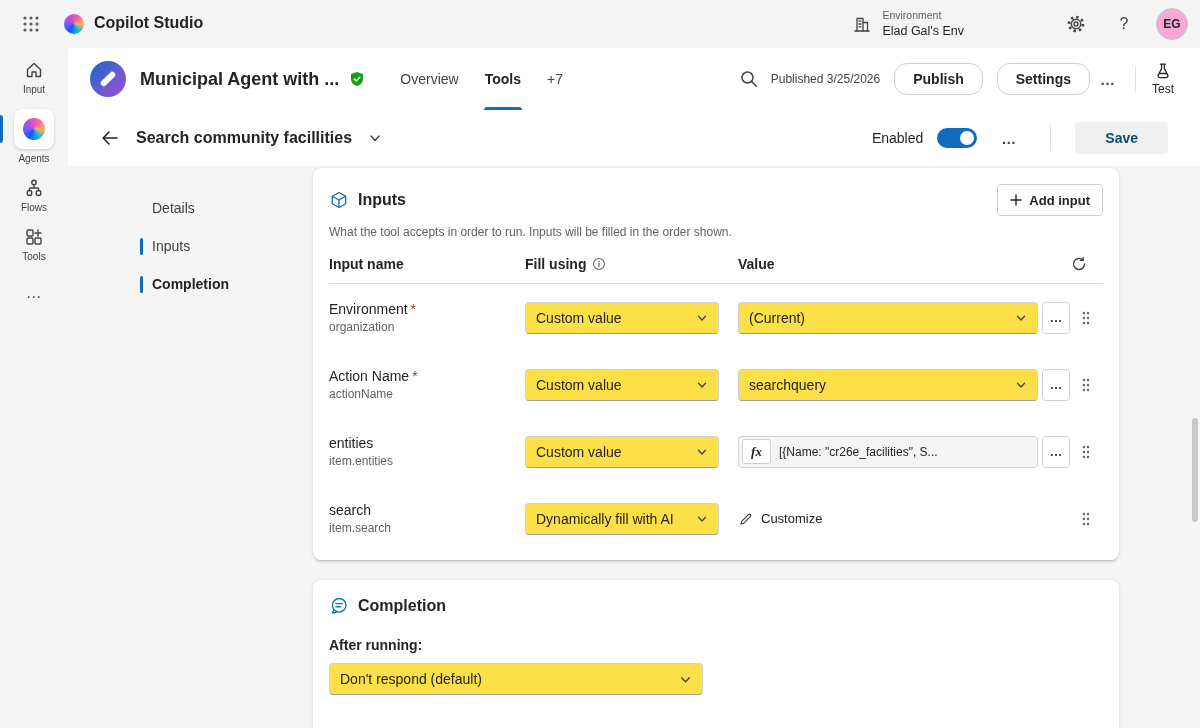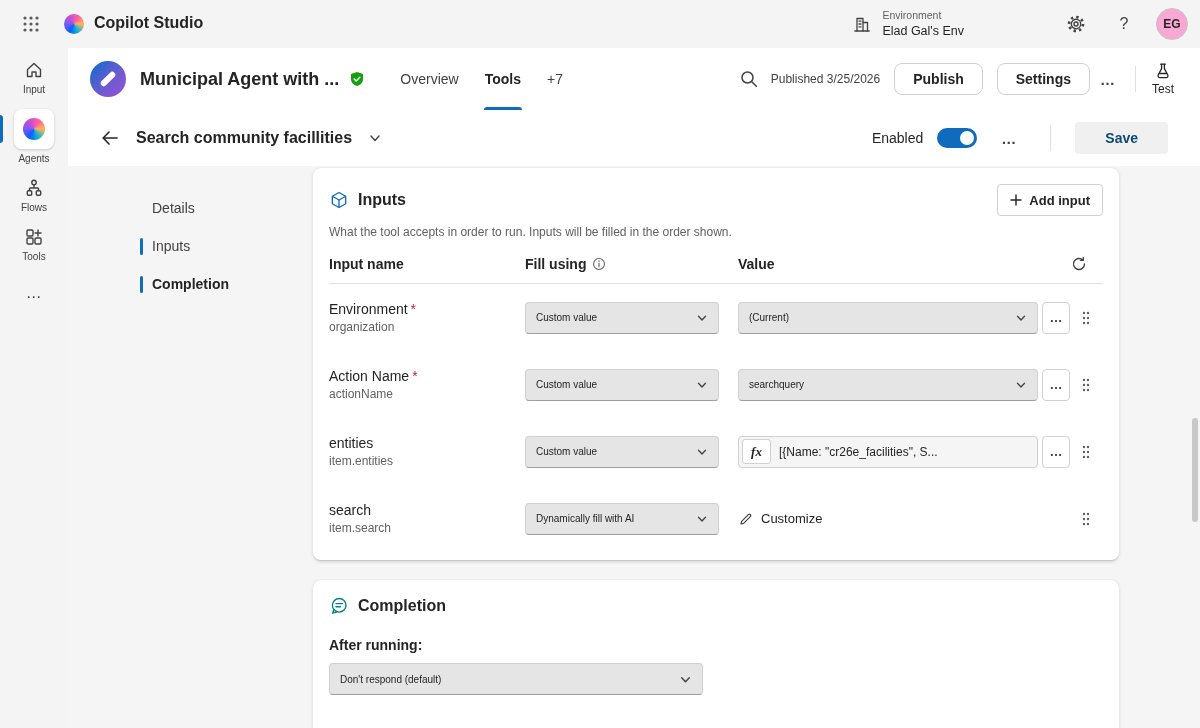--- a/index.html
+++ b/index.html
@@ -38,21 +38,21 @@
   .agent-logo { position:relative; width:36px; height:36px; border-radius:50%; background:linear-gradient(135deg,#0b6bcb 0%,#6b5bd2 55%,#9c4fd4 100%); flex:none; }
   .agent-logo::after { content:""; position:absolute; left:9px; top:15px; width:18px; height:6px; background:#fff; border-radius:4px; transform:rotate(-45deg); }
   .agent-title { font-size:18px; font-weight:700; margin-left:14px; white-space:nowrap; }
   .shield { margin-left:10px; display:flex; }
   .tabs { display:flex; height:62px; margin-left:22px; }
   .tab { display:flex; align-items:center; padding:0 13px; font-size:14px; color:#424242; position:relative; cursor:pointer; white-space:nowrap; }
   .tab.active { font-weight:600; color:#242424; }
   .tab.active::after { content:""; position:absolute; left:12px; right:12px; bottom:0; height:3px; border-radius:3px 3px 0 0; background:#0f6cbd; }
   .ah-right { margin-left:auto; display:flex; align-items:center; }
   .published { font-size:12px; color:#424242; white-space:nowrap; margin:0 14px 0 6px; }
-  .btn { height:32px; padding:0 18px; background:#fff; border:1px solid #d1d1d1; border-radius:8px; font-size:14px; font-weight:600; color:#242424; font-family:inherit; cursor:pointer; white-space:nowrap; }
+  .btn { height:32px; padding:0 18px; background:#fff; border:1px solid #d1d1d1; border-radius:13px; font-size:14px; font-weight:600; color:#242424; font-family:inherit; cursor:pointer; white-space:nowrap; }
   .btn + .btn { margin-left:14px; }
   .more-btn { border:none; background:transparent; font-size:15px; font-weight:700; color:#424242; cursor:pointer; padding:4px 10px; line-height:1; }
   .vdiv { width:1px; height:26px; background:#e0e0e0; margin:0 10px; }
   .test { display:flex; flex-direction:column; align-items:center; gap:2px; font-size:12px; color:#242424; cursor:pointer; margin-left:6px; }
 
   .tool-header { height:56px; background:#fff; display:flex; align-items:center; padding:0 32px 0 28px; }
   .back-btn { padding:4px; }
   .tool-title { font-size:16px; font-weight:700; margin-left:12px; white-space:nowrap; }
   .tool-chev { margin-left:12px; padding:4px; }
   .th-right { margin-left:auto; display:flex; align-items:center; gap:14px; }
@@ -84,21 +84,21 @@
   .th-name { width:196px; }
   .th-fill { width:213px; display:flex; align-items:center; gap:6px; }
   .refresh-btn { margin-left:auto; margin-right:14px; padding:2px; }
 
   .irow { display:flex; align-items:center; height:67px; }
   .c-name { width:196px; }
   .nm { font-size:14px; }
   .req { color:#b4282d; margin-left:3px; }
   .sub { font-size:12px; color:#616161; margin-top:3px; }
   .c-fill { width:213px; }
-  .dd { height:32px; background:#e5e5e5; border:1px solid #d1d1d1; border-bottom-color:#9e9e9e; border-radius:4px; display:flex; align-items:center; justify-content:space-between; gap:8px; padding:0 10px; font-size:10px; cursor:pointer; }
+  .dd { height:32px; background:#fde047; border:1px solid #d1d1d1; border-bottom-color:#9e9e9e; border-radius:4px; display:flex; align-items:center; justify-content:space-between; gap:8px; padding:0 10px; font-size:14px; cursor:pointer; }
   .dd span { white-space:nowrap; overflow:hidden; text-overflow:ellipsis; }
   .dd-fill { width:194px; }
   .c-val { flex:1; display:flex; align-items:center; }
   .dd-val { width:300px; }
   .more-sq { width:28px; height:32px; margin-left:4px; border:1px solid #d1d1d1; border-radius:4px; background:#fff; font-size:13px; font-weight:700; color:#424242; cursor:pointer; font-family:inherit; line-height:1; }
   .handle { margin-left:auto; margin-right:12px; cursor:grab; display:flex; }
 
   .fx-field { width:300px; height:32px; background:#f5f5f5; border:1px solid #d1d1d1; border-radius:4px; display:flex; align-items:center; gap:8px; padding:0 8px 0 3px; overflow:hidden; }
   .fx-chip { height:25px; min-width:29px; background:#fff; border:1px solid #d1d1d1; border-radius:3px; display:flex; align-items:center; justify-content:center; font-family:"Liberation Serif","DejaVu Serif",serif; font-style:italic; font-weight:700; font-size:13px; flex:none; cursor:default; }
   .fx-text { font-size:12px; white-space:nowrap; overflow:hidden; }

